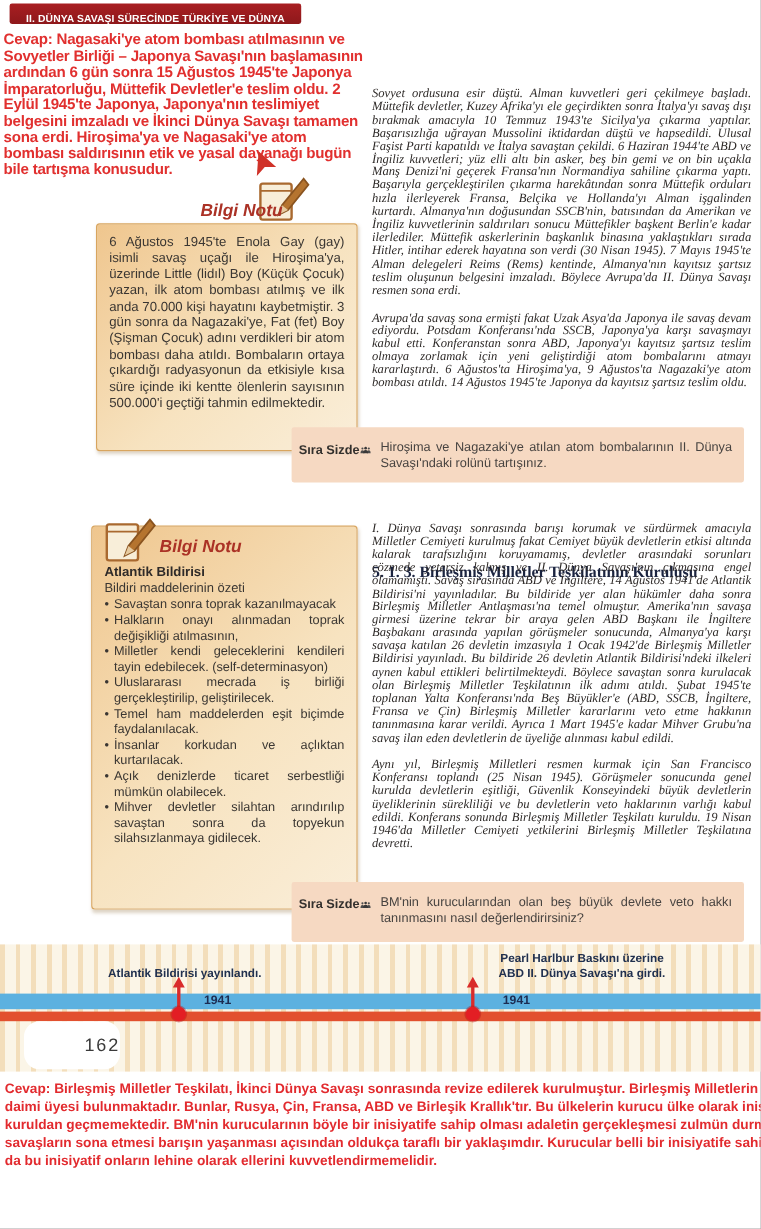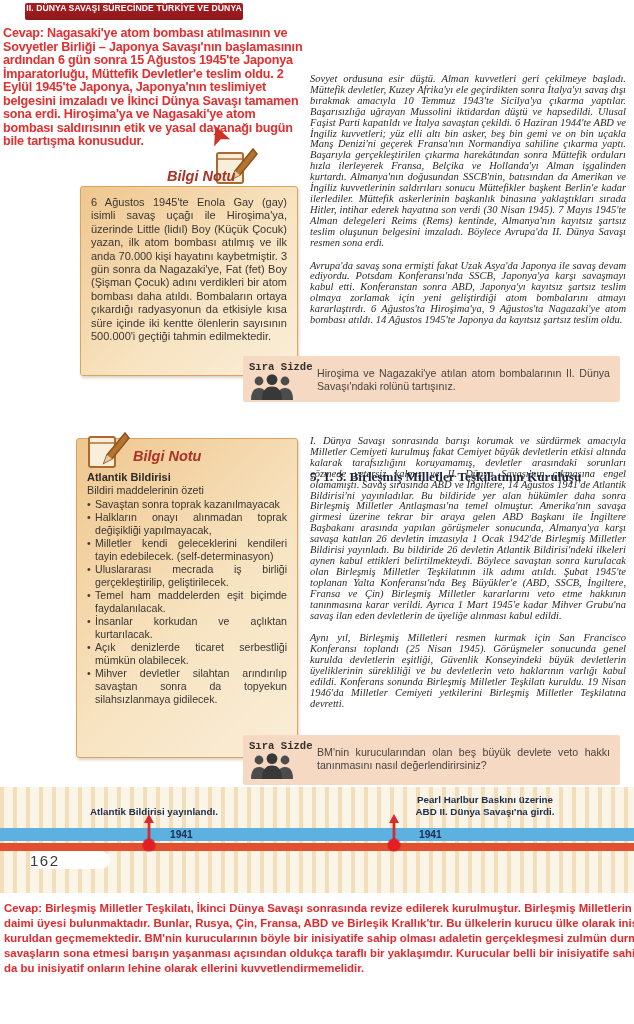--- a/index.html
+++ b/index.html
@@ -3,23 +3,23 @@
 <meta charset="utf-8">
 <style>
   * { margin:0; padding:0; box-sizing:border-box; }
   html,body { background:#888; }
   #page {
     position:relative; width:634px; height:1024px; background:#ffffff;
     font-family:"Liberation Sans", sans-serif; overflow:hidden; margin:0 auto;
   }
   
   .header-bar {
-    position:absolute; left:25px; top:3px; width:218px; height:17px;
+    position:absolute; left:8px; top:3px; width:243px; height:17px;
     background:linear-gradient(180deg,#a81f22,#8e181b);
-    border-radius:2px; display:flex; align-items:flex-start; justify-content:center;
+    border-radius:2px; display:flex; align-items:flex-end; justify-content:center;
   }
   .header-bar span {
     color:#fff; font-weight:bold; font-size:8.6px; letter-spacing:0.1px; white-space:nowrap;
   }
   
   .annot-top { position:absolute; left:3px; top:27px; width:330px; }
   .annot-top div {
     color:#e1302f; font-weight:bold; font-size:12.6px; line-height:13.5px;
     letter-spacing:-0.2px; white-space:nowrap;
   }
@@ -68,21 +68,21 @@
     padding-left:8px; position:relative;
   }
   .note-list li::before { content:"•"; position:absolute; left:0; top:0; color:#3a3632; }
   
   .sira-box {
     position:absolute; left:243px; width:377px; background:#f6d9c2; border-radius:2px;
     display:flex; align-items:flex-start; padding:5px 10px 5px 6px;
   }
   #sira1 { top:356px; height:46px; }
   #sira2 { top:735px; height:50px; }
-  .sira-left { width:60px; flex:0 0 60px; display:flex; flex-direction:column; align-items:flex-start;font-family:Liberation Mono, monospace; }
+  .sira-left { width:60px; flex:0 0 60px; display:flex; flex-direction:row; align-items:center; }
   .sira-label { font-weight:bold; font-size:10.6px; color:#33302d; white-space:nowrap; }
   .people-icon { margin-top:1px; }
   .sira-text {
     flex:1; padding-left:8px; font-size:10.6px; line-height:12.6px; color:#474340;
     text-align:justify; padding-top:6px;
   }
   
   .timeline {
     position:absolute; left:0; top:787px; width:634px; height:106px;
     background:repeating-linear-gradient(90deg,#f3debb 0 4px,#fbf5e7 4px 13px);
@@ -96,22 +96,22 @@
   .tl-year { position:absolute; top:42px; font-weight:bold; font-size:10.2px; color:#1c2c52; }
   #year1 { left:170px; } #year2 { left:419px; }
   .tl-arrow { position:absolute; top:27px; }
   #arrow1 { left:143px; } #arrow2 { left:388px; }
   .tl-dot {
     position:absolute; top:52px; width:12px; height:12px; border-radius:50%;
     background:#e31e24; box-shadow:0 0 0 1px rgba(180,20,20,.4);
   }
   #dot1 { left:143px; } #dot2 { left:388px; }
   .page-pill {
-    position:absolute; left:30px; top:64px; width:80px; height:18px; background:#fff;
-    border-radius:13px; display:flex; align-items:center; justify-content:flex-start;
+    position:absolute; left:20px; top:64px; width:80px; height:40px; background:#fff;
+    border-radius:13px; display:flex; align-items:center; justify-content:flex-end;
   }
   .page-pill span { font-size:15px; color:#3a3a3a; letter-spacing:1.5px; font-family:"Liberation Sans",sans-serif; }
 </style>
 </head>
 <body>
 
 <div id="page">
 
   <div class="header-bar">
     <span>II. DÜNYA SAVAŞI SÜRECİNDE TÜRKİYE VE DÜNYA</span>
@@ -148,21 +148,21 @@
       <rect x="4" y="10" width="26" height="30" rx="2" fill="#f8eed9" stroke="#a9692f" stroke-width="2"></rect>
       <path d="M4 16 L30 16" stroke="#a9692f" stroke-width="1.4"></path>
       <path d="M40 6 L22 28 L19 36 L27 32 L44 11 Z" fill="#b5742f" stroke="#8a5420" stroke-width="1.5"></path>
       <path d="M22 28 L19 36 L27 32 Z" fill="#e7cba0"></path>
     </svg>
     <div class="note-title">Bilgi Notu</div>
     <div class="note-sub">Atlantik Bildirisi</div>
     <div class="note-intro">Bildiri maddelerinin özeti</div>
     <ul class="note-list">
       <li>Savaştan sonra toprak kazanılmayacak</li>
-      <li>Halkların onayı alınmadan toprak değişikliği yapılmayacak,</li>
+      <li>Halkların onayı alınmadan toprak değişikliği atılmasının,</li>
       <li>Milletler kendi geleceklerini kendileri tayin edebilecek. (self-determinasyon)</li>
       <li>Uluslararası mecrada iş birliği gerçekleştirilip, geliştirilecek.</li>
       <li>Temel ham maddelerden eşit biçimde faydalanılacak.</li>
       <li>İnsanlar korkudan ve açlıktan kurtarılacak.</li>
       <li>Açık denizlerde ticaret serbestliği mümkün olabilecek.</li>
       <li>Mihver devletler silahtan arındırılıp savaştan sonra da topyekun silahsızlanmaya gidilecek.</li>
     </ul>
   </div>
 
   <div class="body-flow" id="flow1">

